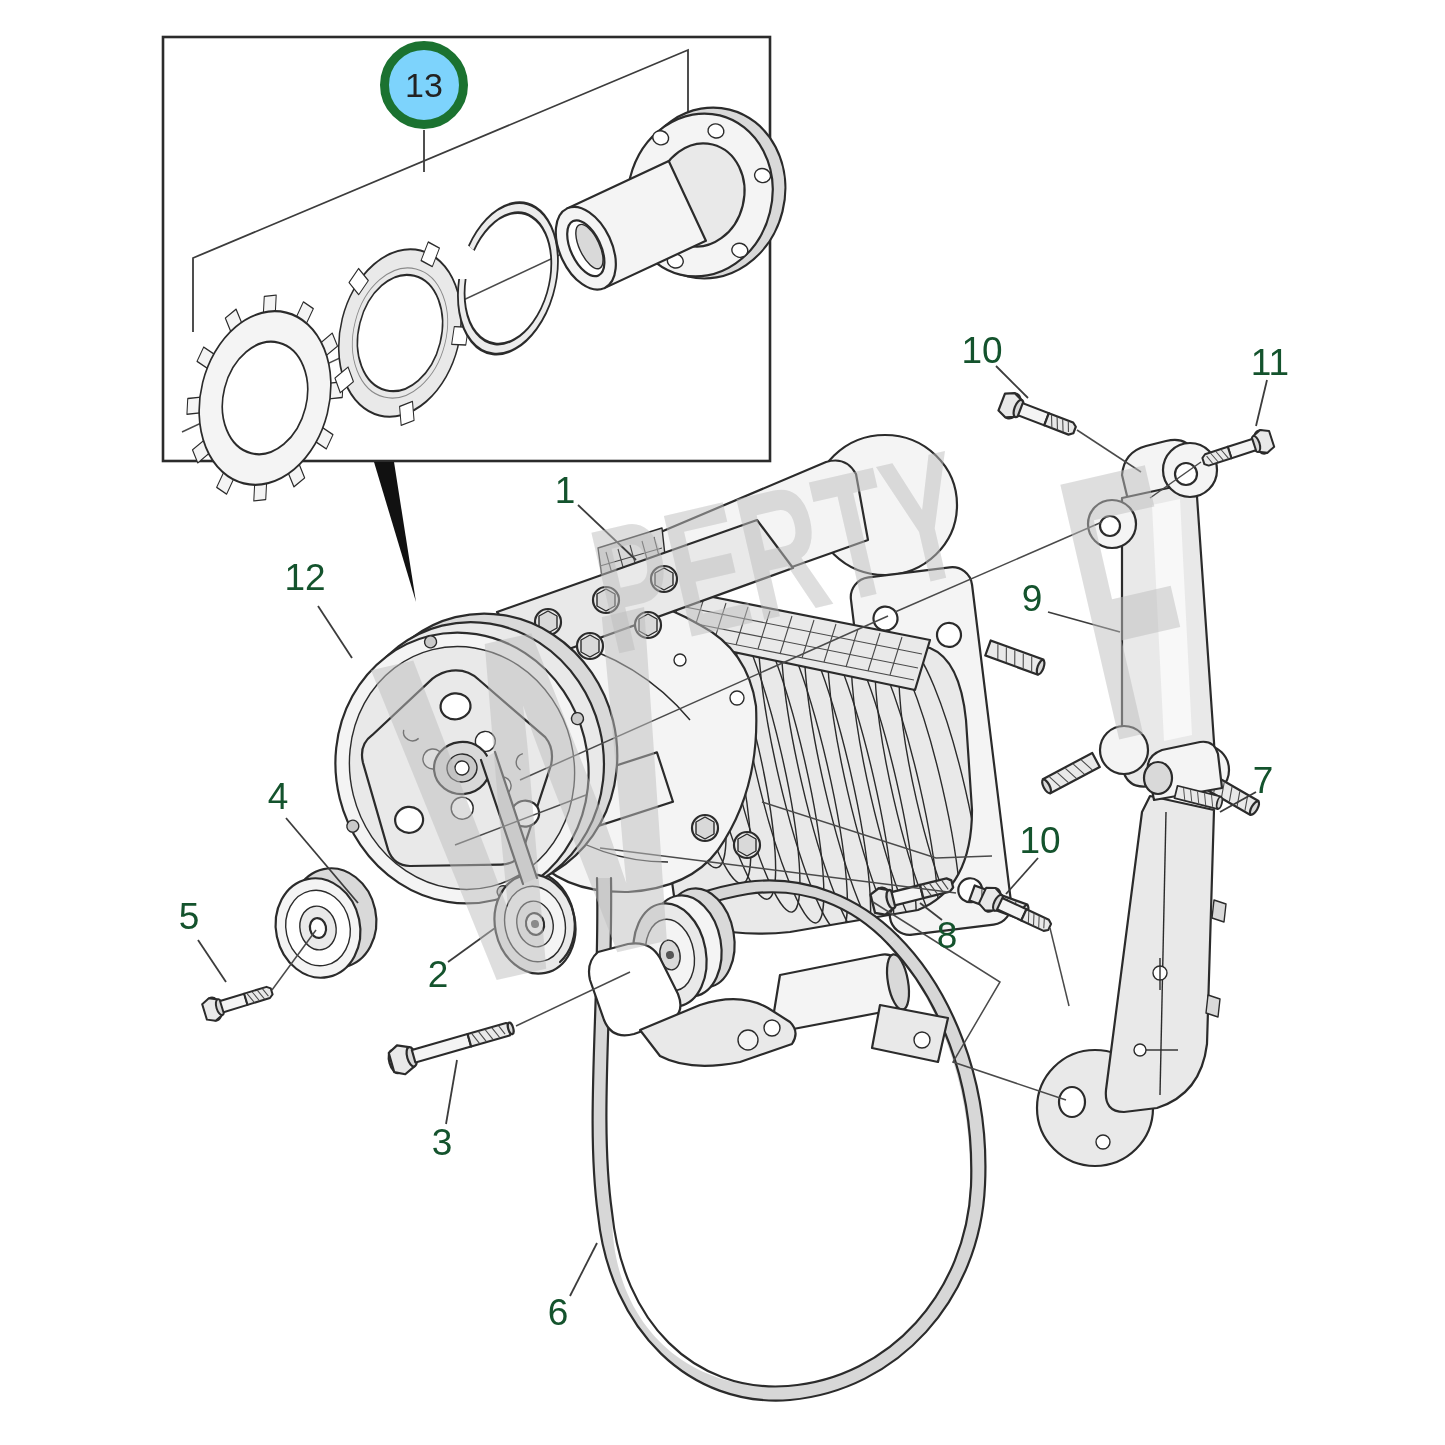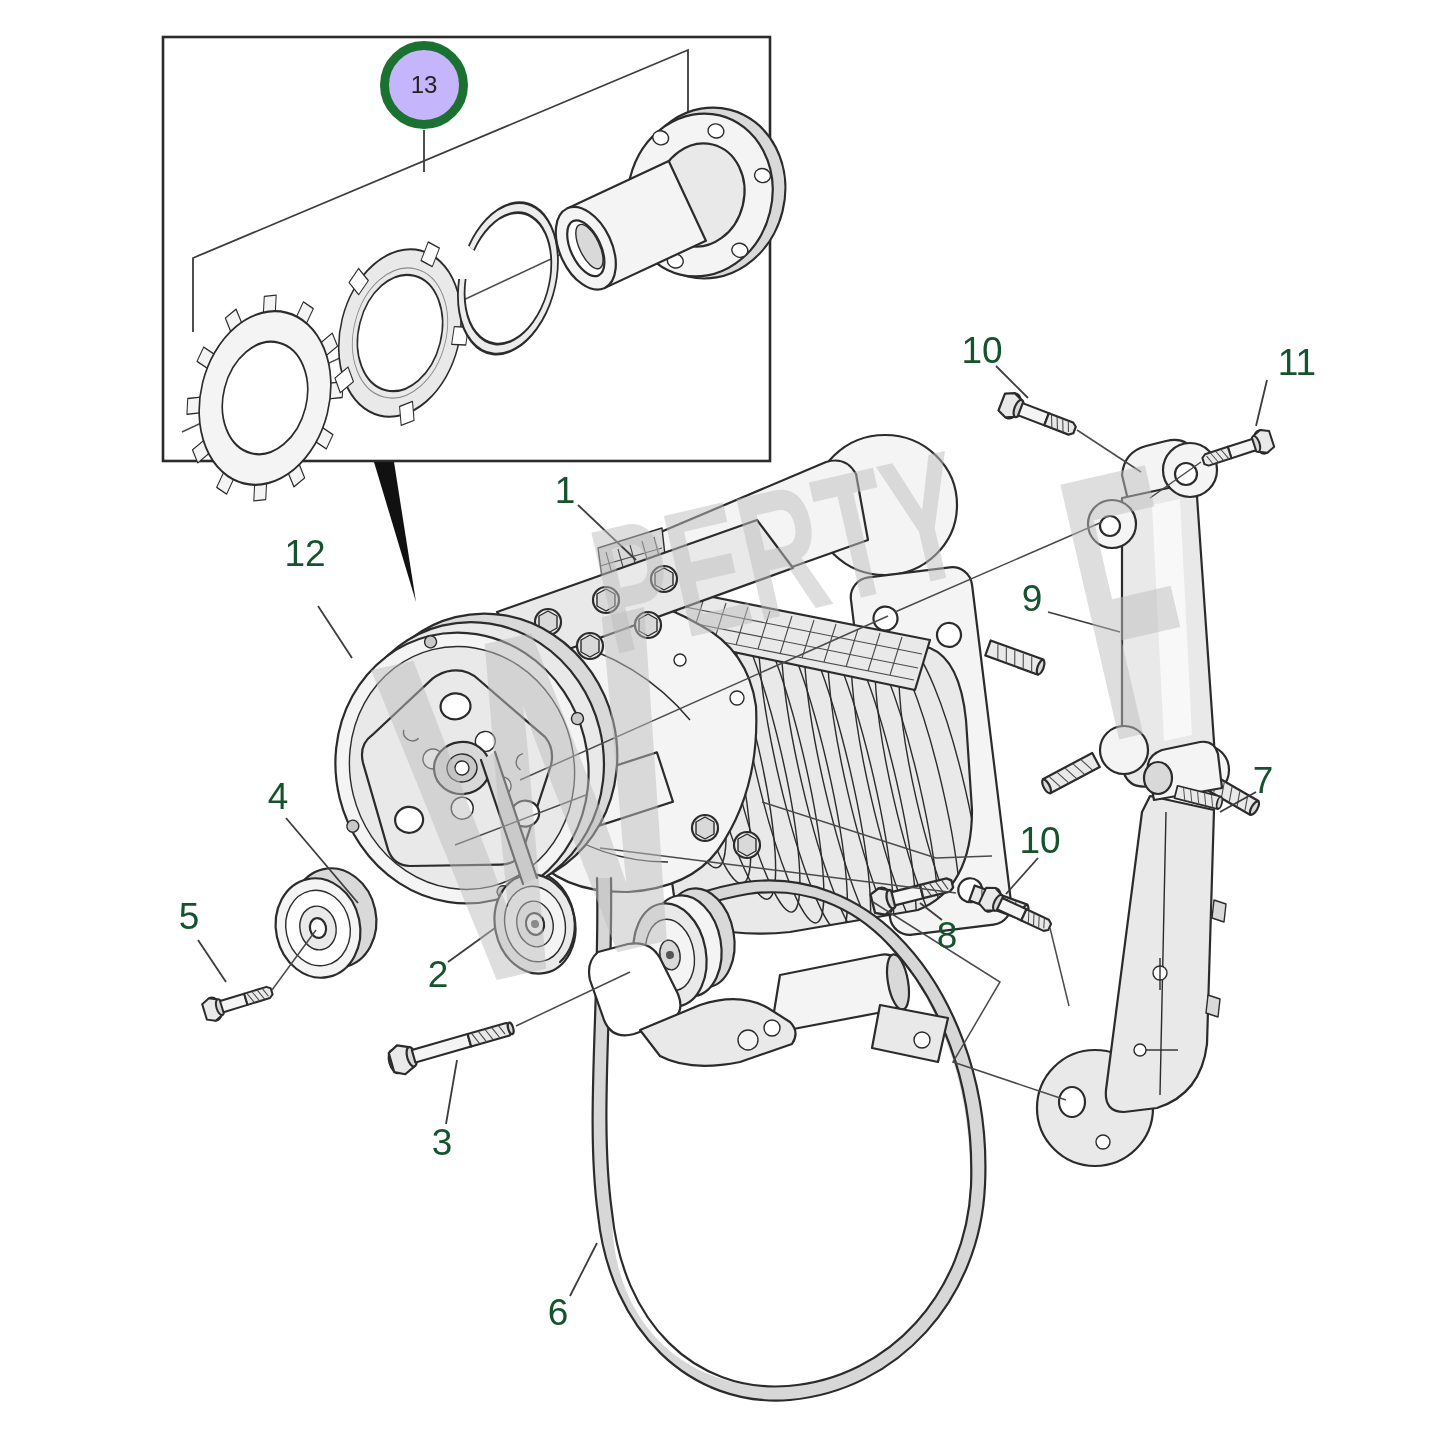--- a/index.html
+++ b/index.html
@@ -12,22 +12,22 @@
   .nf{fill:none;}
   .f0{fill:#ffffff;}.f1{fill:#f4f4f4;}.f2{fill:#e9e9e9;}.f3{fill:#d9d9d9;}.f4{fill:#c9c9c9;}
   .thin{stroke:#4a4a4a;stroke-width:1.5;fill:none;}
   .lead{stroke:#3c3c3c;stroke-width:1.8;fill:none;}
   .hatch{stroke:#4a4a4a;stroke-width:1.1;fill:none;}
   .wm{fill:#bfbfbf;opacity:.5;font-family:"Liberation Sans",sans-serif;font-weight:bold;}
   
   .callout{position:absolute;transform:translate(-50%,-50%);font-size:37px;color:#14532d;
            line-height:1;white-space:nowrap;}
   .callout.circled{width:70px;height:70px;border:9px solid #1b7230;border-radius:50%;
-           background:#c4b5fd;display:flex;align-items:center;justify-content:center;
-           font-size:24px;color:#222;}
+           background:#7dd3fc;display:flex;align-items:center;justify-content:center;
+           font-size:34px;color:#222;}
 </style>
 </head>
 <body>
 
 <div class="stage">
 
 <svg width="1445" height="1445" viewBox="0 0 1445 1445">
   <defs>
     <g id="boltM">
       <ellipse cx="0" cy="0" rx="8" ry="13" class="ln f3"></ellipse>
@@ -338,23 +338,23 @@
 
   <g>
     <text class="wm" transform="translate(612,655) rotate(-13) scale(0.62,1)" font-size="180">PERTY</text>
     <text class="wm" transform="translate(445,992) rotate(-13) scale(0.62,1)" font-size="480">W</text>
     <text class="wm" transform="translate(1108,742) rotate(-13) scale(0.45,1)" font-size="380">F</text>
   </g>
 </svg>
 
   <div class="callout circled" style="left:424px;top:85px;">13</div>
   <div class="callout" style="left:565px;top:490px;">1</div>
-  <div class="callout" style="left:305px;top:553px;">12</div>
+  <div class="callout" style="left:305px;top:577px;">12</div>
   <div class="callout" style="left:982px;top:350px;">10</div>
-  <div class="callout" style="left:1270px;top:362px;margin-left:27px;">11</div>
+  <div class="callout" style="left:1270px;top:362px;">11</div>
   <div class="callout" style="left:1032px;top:598px;">9</div>
   <div class="callout" style="left:1263px;top:780px;">7</div>
   <div class="callout" style="left:1040px;top:840px;">10</div>
   <div class="callout" style="left:947px;top:935px;">8</div>
   <div class="callout" style="left:278px;top:796px;">4</div>
   <div class="callout" style="left:189px;top:916px;">5</div>
   <div class="callout" style="left:438px;top:974px;">2</div>
   <div class="callout" style="left:442px;top:1142px;">3</div>
   <div class="callout" style="left:558px;top:1312px;">6</div>
 </div>

